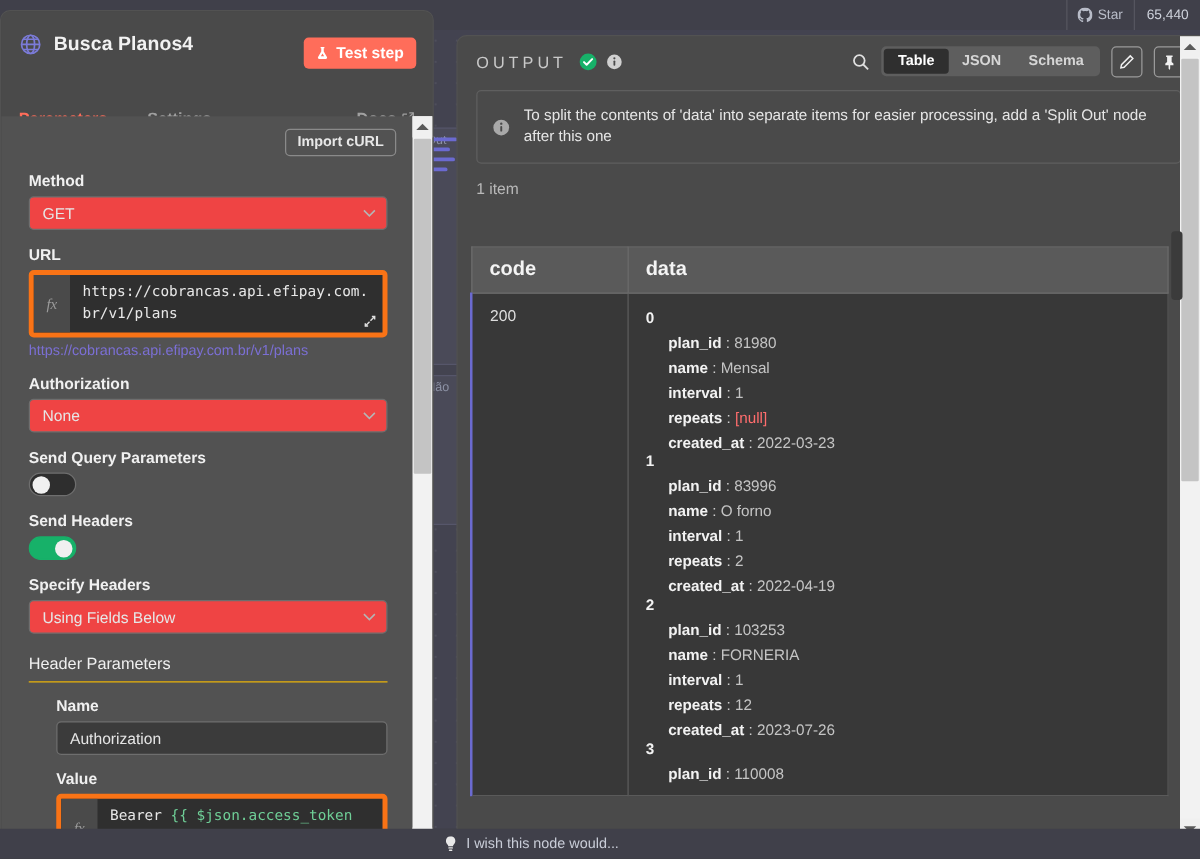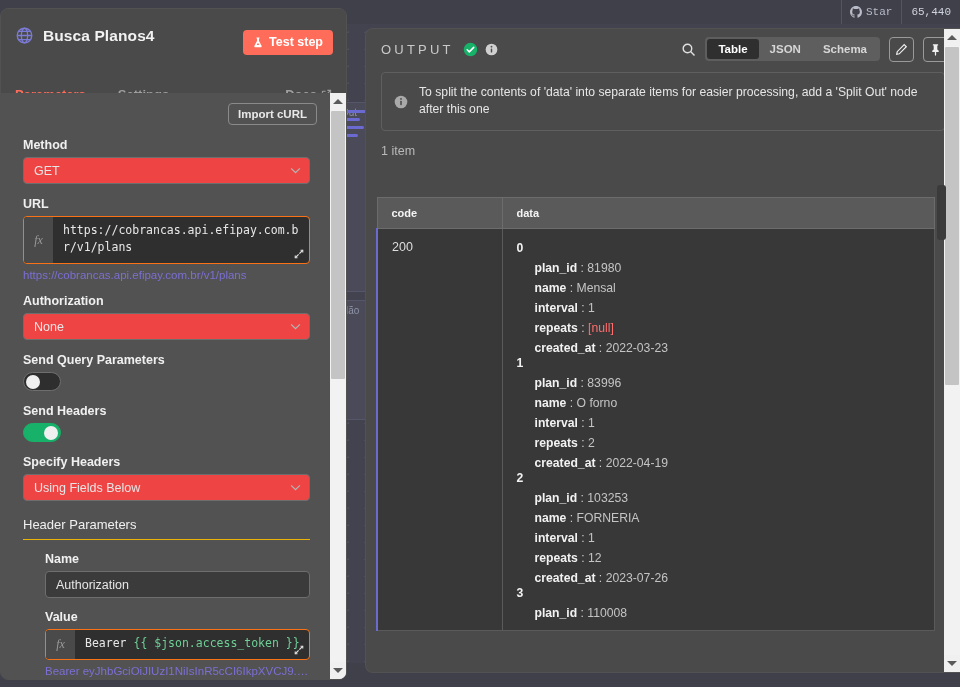--- a/index.html
+++ b/index.html
@@ -13,21 +13,20 @@
   #root { position: relative; width: 960px; height: 687px; }
 
   
   .bg-canvas {
     position: absolute; inset: 0;
     background: #40404a;
   }
   .bg-topbar {
     position: absolute; left: 0; top: 0; right: 0; height: 24px;
     background: #40404a;
-    font-family: Liberation Mono, monospace;
   }
   .gh-star {
     position: absolute; right: 0; top: 0; height: 24px;
     display: flex; align-items: center;
     border-left: 1px solid #55555f;
   }
   .gh-star .gh-left {
     display: flex; align-items: center; gap: 4px;
     padding: 0 9px 0 8px; height: 24px;
     color: #b8bcc8; font-size: 11px;
@@ -151,21 +150,21 @@
     padding: 0 24px 0 10px;
     color: #e6e6e6; font-size: 12.5px;
     cursor: pointer; width: 287px;
   }
   .chev { position: absolute; right: 8px; top: 9px; width: 11px; height: 7px; display:block; }
 
   .expr-field {
     position: relative;
     width: 287px;
     background: #2f2f2f;
-    border: 1px solid #f97316; border-radius: 4px;
+    border: 4px solid #f97316; border-radius: 4px;
     display: flex;
     overflow: hidden;
   }
   .fx-tag {
     width: 29px; flex: none;
     background: #4a4a4a; color: #9b9b9b;
     display: flex; align-items: center; justify-content: center;
     font-family: "Liberation Serif", serif; font-style: italic;
     font-size: 12px;
   }
@@ -292,21 +291,21 @@
   .table-wrap {
     position: absolute; left: 10px; right: 25px; top: 168px; bottom: 0;
     overflow: hidden;
   }
   table.out {
     width: 100%; border-collapse: collapse;
     table-layout: fixed;
   }
   table.out th {
     background: #5a5a5a; color: #f4f4f4;
-    font-size: 11px; font-weight: 700; text-align: left;
+    font-size: 16px; font-weight: 700; text-align: left;
     padding: 9px 12px 9px 14px;
     border-right: 1px solid #6c6c6c;
     border-top: 1px solid #6c6c6c;
     border-bottom: 1px solid #6c6c6c;
   }
   table.out th:first-child { border-left: 1px solid #6c6c6c; }
   table.out td {
     background: #383838; color: #dedede;
     font-size: 12.5px; vertical-align: top;
     padding: 11px 12px 10px 14px;
@@ -630,14 +629,26 @@
         <div class="thumb">
           <div class="inner-thumb"></div>
         </div>
         <div class="arrow-dn">
             <div class="tri tri-dn"></div>
           </div>
       </div>
     </div>
   </div>
 
+  <div class="statusbar">
+    <div class="status-hint">
+      <span>
+        <svg class="bulb" viewBox="0 0 16 20" fill="#e8e8e8" aria-hidden="true">
+          <path d="M8 0C4.7 0 2.2 2.5 2.2 5.7c0 2 1 3.3 1.9 4.4.6.8 1 1.3 1 2.1h5.8c0-.8.4-1.3 1-2.1.9-1.1 1.9-2.4 1.9-4.4C13.8 2.5 11.3 0 8 0z"></path>
+          <rect x="5.1" y="13.6" width="5.8" height="1.6" rx=".8"></rect>
+          <rect x="5.8" y="16.4" width="4.4" height="1.6" rx=".8"></rect>
+        </svg>
+      </span>
+      <span>I wish this node would...</span>
+    </div>
+  </div>
 
 </div>
 
 </body></html>

